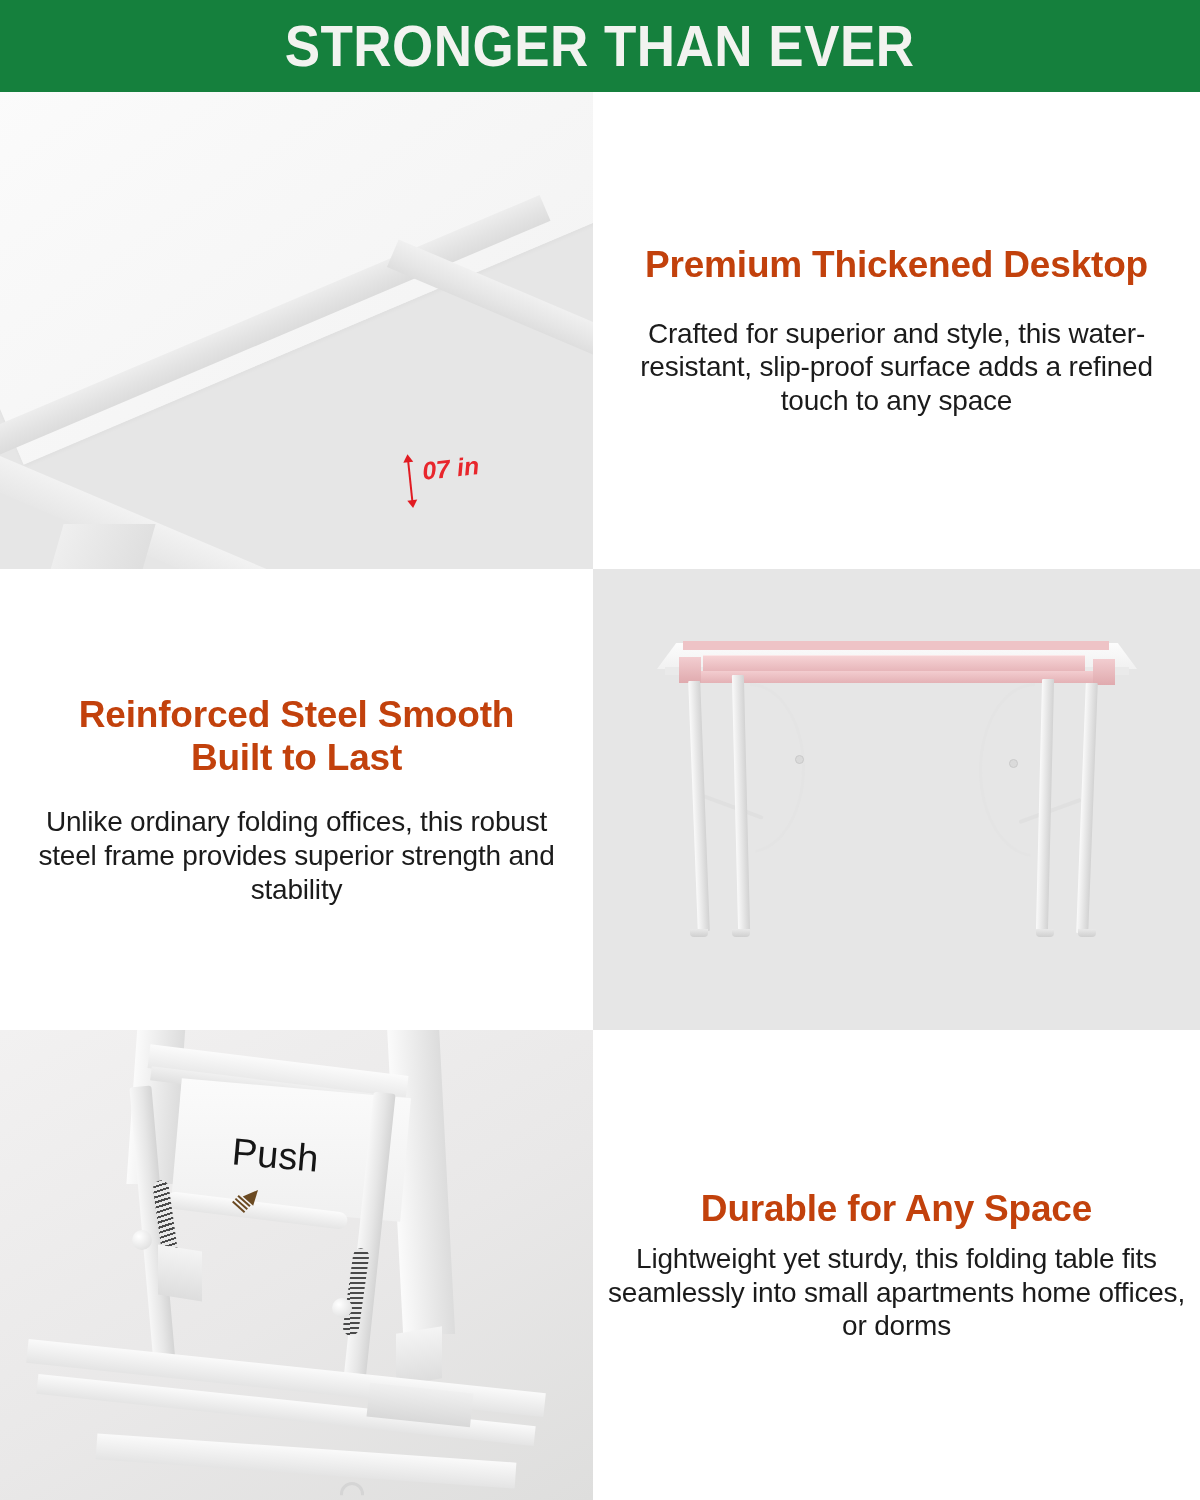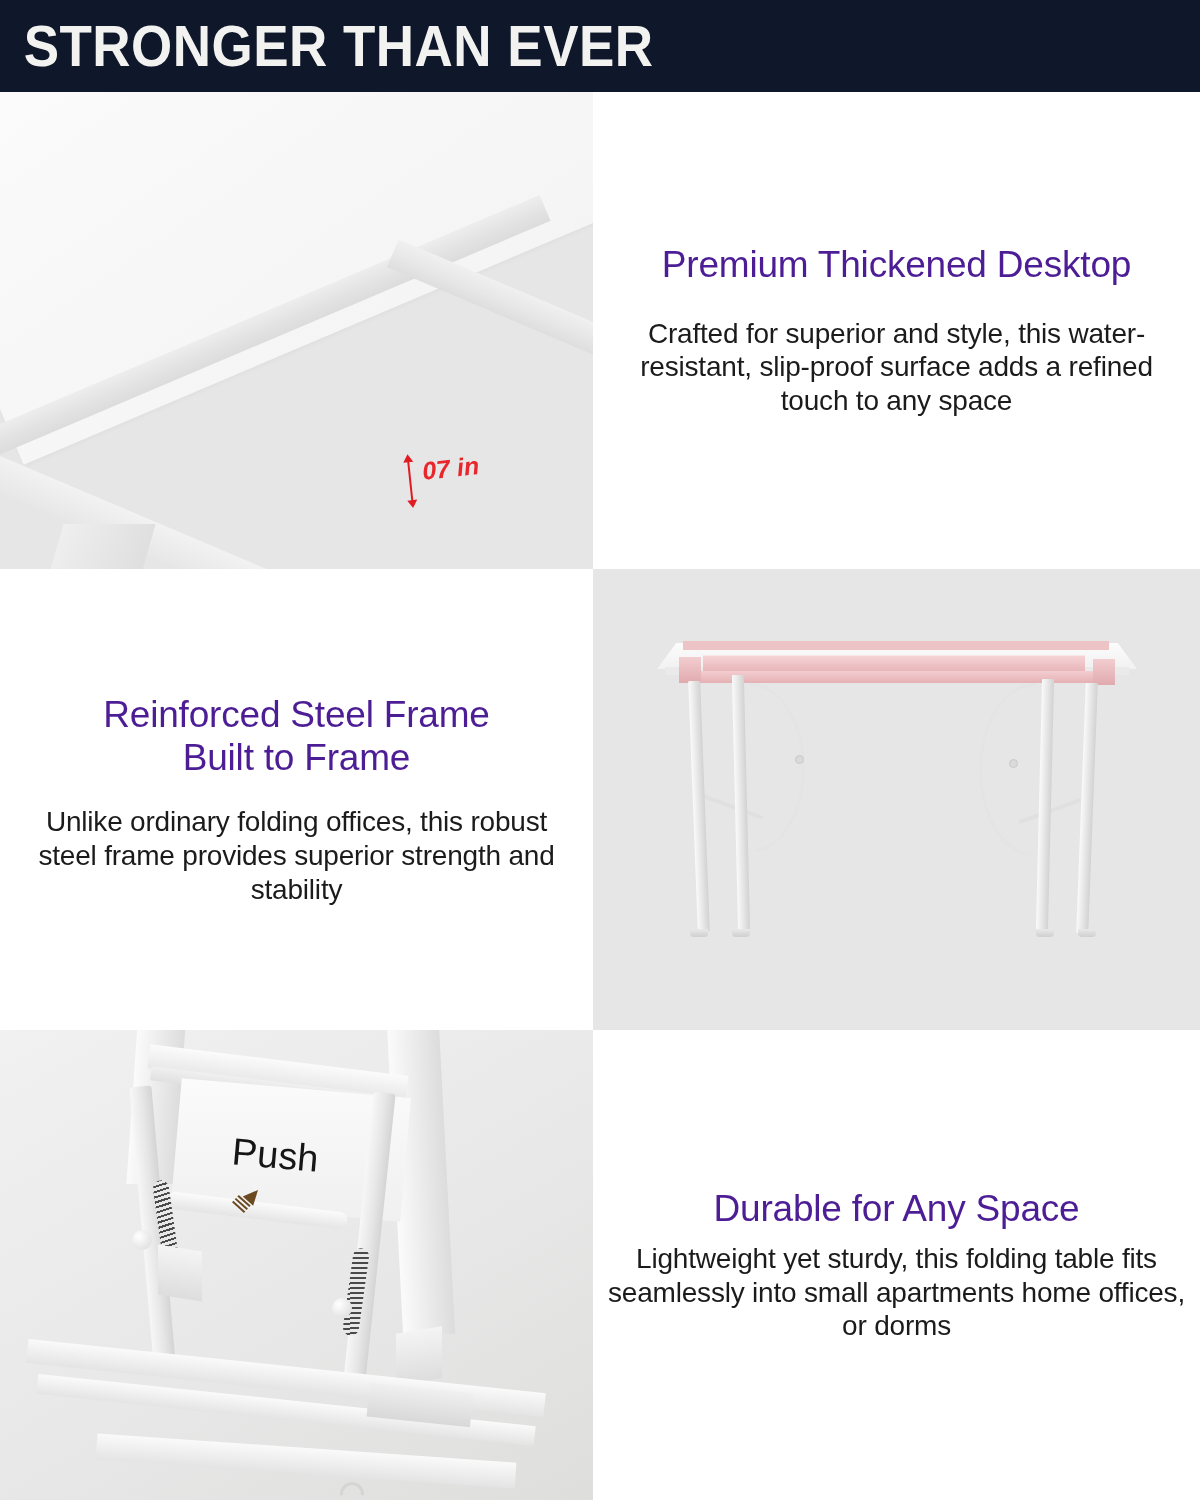--- a/index.html
+++ b/index.html
@@ -13,22 +13,22 @@
     position:relative;
     width:1200px;
     height:1500px;
     background:#ffffff;
   }
 
   
   .banner {
     position:absolute; left:0; top:0;
     width:1200px; height:92px;
-    background:#0f172a;
-    display:flex; align-items:center; justify-content:flex-start;
+    background:#15803d;
+    display:flex; align-items:center; justify-content:center;
   }
   .banner-title {
     color:#f2f3f0;
     font-size:57px;
     font-weight:bold;
     letter-spacing:0.5px;
     transform:scaleX(0.93);
     white-space:nowrap;
     line-height:1;
   }
@@ -49,22 +49,22 @@
   .cR { left:593px; width:607px; }
 
   
   .copy-inner {
     width:100%; height:100%;
     display:flex; flex-direction:column; justify-content:center;
     align-items:center; text-align:center;
     padding:0 14px;
   }
   .headline {
-    color:#4c1d95;
-    font-weight:normal;
+    color:#c2410c;
+    font-weight:bold;
     font-size:37px;
     line-height:1.17;
     letter-spacing:-0.2px;
   }
   .subcopy {
     color:#1b1b1b;
     font-size:28px;
     line-height:1.2;
     letter-spacing:-0.2px;
   }
@@ -342,22 +342,22 @@
         <div class="headline">
           <div>Premium Thickened Desktop</div>
         </div>
         <div class="subcopy">Crafted for superior and style, this water-resistant, slip-proof surface adds a refined touch to any space</div>
       </div>
     </div>
 
     <div class="cell copy r2 cL">
       <div class="copy-inner gap-b">
         <div class="headline">
-          <div>Reinforced Steel Frame</div>
-          <div>Built to Frame</div>
+          <div>Reinforced Steel Smooth</div>
+          <div>Built to Last</div>
         </div>
         <div class="subcopy">Unlike ordinary folding offices, this robust steel frame provides superior strength and stability</div>
       </div>
     </div>
 
     <div class="cell photo r2 cR ph2">
       <div class="tbl">
         <div class="top-slab"></div>
         <div class="top-thin"></div>
         <div class="rail-pink-back"></div>

